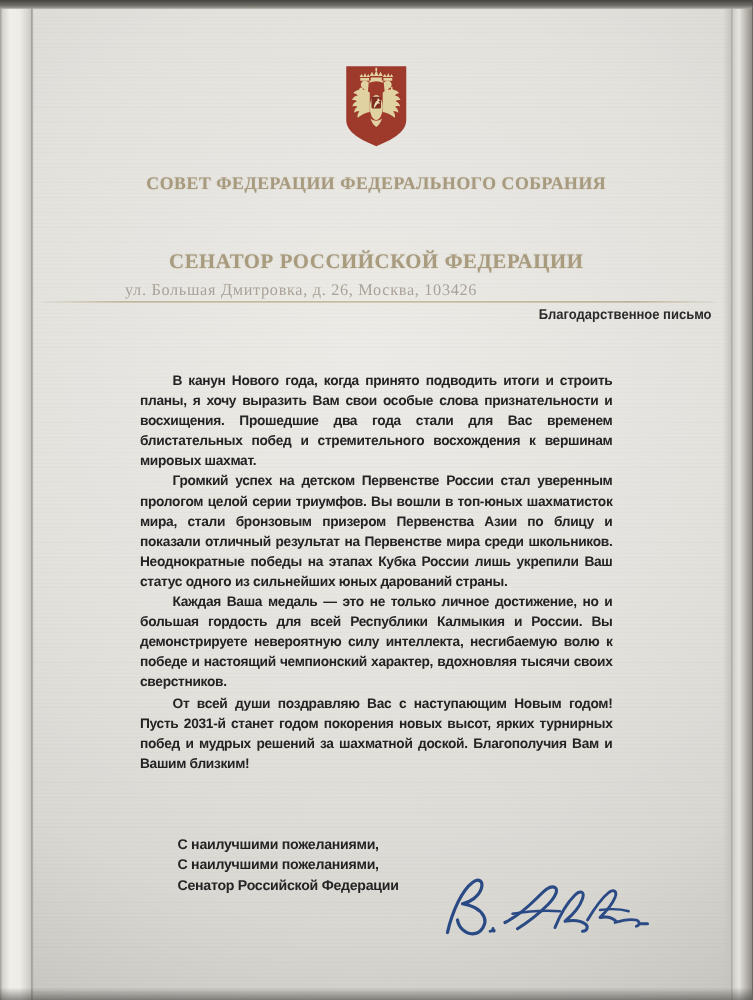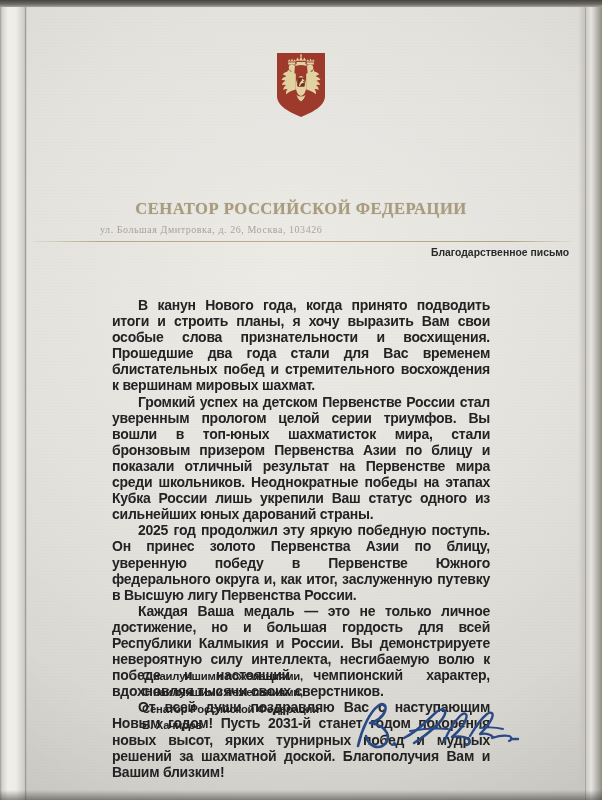--- a/index.html
+++ b/index.html
@@ -155,21 +155,21 @@
     letter-spacing: .5px;
     color: #a89b7e;
     text-shadow: 0 0 1px rgba(170,158,130,.5);
   }
 
   .address {
     position: absolute;
     left: 100px;
     top: 224px;
     font-family: "Liberation Serif", serif;
-    font-size: 10px;
+    font-size: 13px;
     letter-spacing: .55px;
     color: #a9a298;
   }
 
   .rule {
     position: absolute;
     left: 34px;
     top: 241px;
     width: 538px;
     height: 1px;
@@ -201,21 +201,21 @@
   }
   .salutation span { display: inline-block; transform: scaleX(.9); }
 
   .body-text {
     position: absolute;
     left: 112px;
     top: 297px;
     width: 378px;
     font-family: "Liberation Sans Narrow", "Liberation Sans", sans-serif;
     font-weight: bold;
-    font-size: 14px;
+    font-size: 11px;
     line-height: 16.1px;
     color: #232324;
     text-align: justify;
     letter-spacing: -0.25px;
   }
   .body-text p {
     margin: 0 0 0 0;
     text-indent: 26px;
   }
 
@@ -297,45 +297,43 @@
           <rect x="22.2" y="25.4" width="7.6" height="9.4" rx="1.2" fill="#7e2b20"></rect>
           <g fill="#e8dcb4">
             <path d="M24 33.4 c0.6 -2.4 1.6 -4.2 3 -5.2 c1 -0.7 2 -0.6 2.4 0.2 c-0.9 0.2 -1.4 0.6 -1.7 1.2 c0.9 0.3 1.3 0.9 1.1 1.6 c-0.9 -0.5 -1.7 -0.4 -2.3 0.3 c-0.8 0.9 -1.4 1.9 -1.8 2.9 z"></path>
             <circle cx="27.6" cy="27.5" r="0.8"></circle>
           </g>
         </svg>
       </div>
     </div>
 
     <div class="org-title">
-      <br>
+      <span>СОВЕТ ФЕДЕРАЦИИ ФЕДЕРАЛЬНОГО СОБРАНИЯ</span><br>
     </div>
 
     <div class="senator-title">СЕНАТОР РОССИЙСКОЙ ФЕДЕРАЦИИ</div>
 
     <div class="address">ул. Большая Дмитровка, д. 26, Москва, 103426</div>
 
     <div class="rule"></div>
 
     <div class="letter-kind">Благодарственное письмо</div>
 
 
     <div class="body-text">
       <p>В канун Нового года, когда принято подводить итоги и строить планы, я хочу выразить Вам свои особые слова признательности и восхищения. Прошедшие два года стали для Вас временем блистательных побед и стремительного восхождения к вершинам мировых шахмат.</p>
       <p>Громкий успех на детском Первенстве России стал уверенным прологом целой серии триумфов. Вы вошли в топ-юных шахматисток мира, стали бронзовым призером Первенства Азии по блицу и показали отличный результат на Первенстве мира среди школьников. Неоднократные победы на этапах Кубка России лишь укрепили Ваш статус одного из сильнейших юных дарований страны.</p>
-      <p>2025 год продолжил эту яркую победную поступь. Он принес золото Первенства Азии по блицу, уверенную победу в Первенстве Южного федерального округа и, как итог, заслуженную путевку в Высшую лигу Первенства России.</p>
       <p>Каждая Ваша медаль — это не только личное достижение, но и большая гордость для всей Республики Калмыкия и России. Вы демонстрируете невероятную силу интеллекта, несгибаемую волю к победе и настоящий чемпионский характер, вдохновляя тысячи своих сверстников.</p>
       <p>От всей души поздравляю Вас с наступающим Новым годом! Пусть 2031-й станет годом покорения новых высот, ярких турнирных побед и мудрых решений за шахматной доской. Благополучия Вам и Вашим близким!</p>
     </div>
 
     <div class="signature-block">
       <div>С наилучшими пожеланиями,</div>
       <div>С наилучшими пожеланиями,</div>
       <div>Сенатор Российской Федерации</div>
-      <div>Б. Хачиров</div>
     </div>
 
     <div class="handsign">
       <svg viewBox="0 0 170 62" width="170" height="62" aria-hidden="true">
         <g fill="none" stroke="#2a4a86" stroke-linecap="round" stroke-linejoin="round">
           <path d="M6 48 C10 30 18 14 26 8 C31 4 35 7 33 13 C31 19 24 24 18 25 C24 26 32 29 35 35 C38 41 33 49 26 49 C20 49 15 44 14 38" stroke-width="2.6"></path>
           <path d="M40 47 c1.6 0 2.4 -1.2 2.4 -2.4" stroke-width="2.2"></path>
           <circle cx="43" cy="46.5" r="1.5" fill="#2a4a86" stroke="none"></circle>
           <path d="M52 40 C60 36 70 28 78 20 C84 14 88 10 92 12 C95 14 92 20 86 26 C80 32 70 40 62 45" stroke-width="2.5"></path>
           <path d="M58 33 C70 31 84 30 96 31" stroke-width="2"></path>

